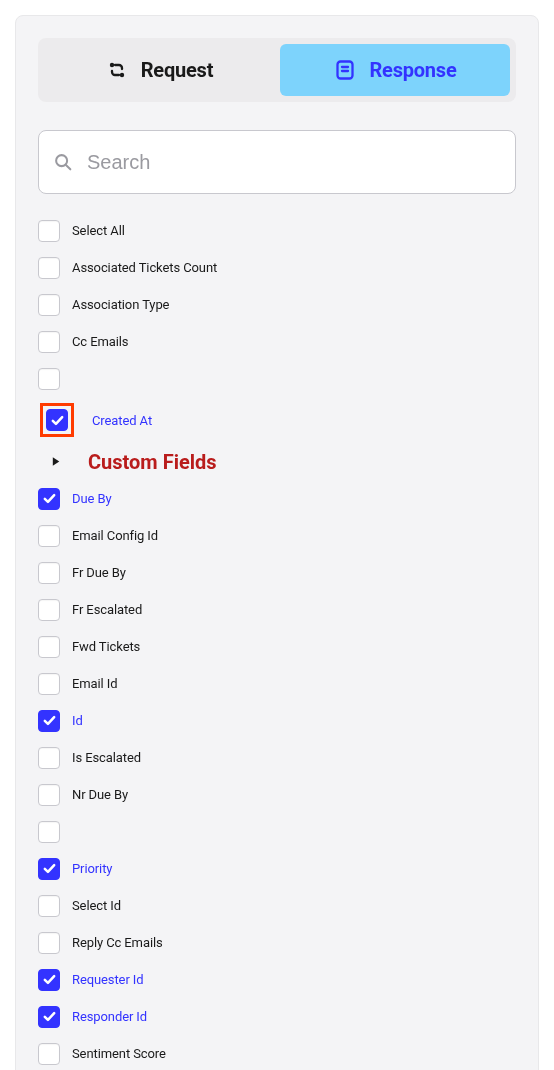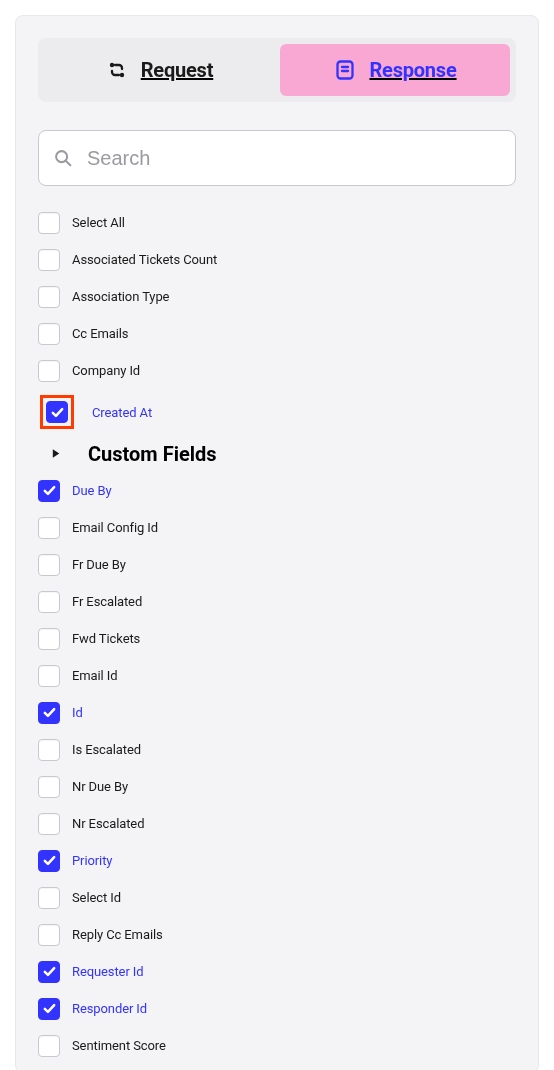--- a/index.html
+++ b/index.html
@@ -19,55 +19,54 @@
       padding: 22px 22px 8px 22px;
       border: 1px solid #e8e8ea;
     }
     .tabs {
       display: flex;
       background: #ecebed;
       border-radius: 8px;
       padding: 6px;
       gap: 6px;
       margin-bottom: 28px;
-      text-decoration: underline;
     }
     .tab {
       flex: 1;
       display: flex;
       align-items: center;
       justify-content: center;
       gap: 12px;
       padding: 14px 10px;
       border-radius: 6px;
       cursor: pointer;
       font-size: 20px;
       font-weight: 700;
       letter-spacing: -0.2px;
     }
     .tab-inactive {
       background: transparent;
       color: #1a1a1a;
     }
     .tab-active {
-      background: #f9a8d4;
+      background: #7dd3fc;
       color: #3333ff;
     }
     .tab-icon {
       display: inline-flex;
       align-items: center;
       justify-content: center;
     }
     .search-wrap {
       position: relative;
       margin-bottom: 18px;
     }
     .search-input {
       width: 100%;
-      height: 56px;
+      height: 64px;
       border: 1.5px solid #c8c8ce;
       border-radius: 8px;
       background: #fff;
       padding: 0 14px 0 48px;
       font-size: 20px;
       color: #1a1a1a;
       outline: none;
     }
     .search-input::placeholder {
       color: #9a9aa0;
@@ -140,21 +139,21 @@
       width: 22px;
       height: 22px;
       display: flex;
       align-items: center;
       justify-content: center;
       cursor: pointer;
     }
     .expander-label {
       font-size: 20px;
       font-weight: 700;
-      color: #000000;
+      color: #b91c1c;
       margin-left: 10px;
     }
   </style>
 </head>
 <body>
 
 <div class="panel">
 
   <div class="tabs">
     <div class="tab tab-inactive">
@@ -207,21 +206,20 @@
       <span class="label">Association Type</span>
     </div>
 
     <div class="item">
       <div class="checkbox checkbox-unchecked"></div>
       <span class="label">Cc Emails</span>
     </div>
 
     <div class="item">
       <div class="checkbox checkbox-unchecked"></div>
-      <span class="label">Company Id</span>
     </div>
 
     <div class="item" style="padding-left:8px;">
       <div class="highlight-box">
         <div class="checkbox checkbox-checked">
           <svg width="15" height="15" viewBox="0 0 24 24" fill="none" stroke="#fff" stroke-width="4" stroke-linecap="round" stroke-linejoin="round">
             <polyline points="4.5 12.5 9.5 17.5 19.5 6.5"></polyline>
           </svg>
         </div>
       </div>
@@ -285,21 +283,20 @@
       <span class="label">Is Escalated</span>
     </div>
 
     <div class="item">
       <div class="checkbox checkbox-unchecked"></div>
       <span class="label">Nr Due By</span>
     </div>
 
     <div class="item">
       <div class="checkbox checkbox-unchecked"></div>
-      <span class="label">Nr Escalated</span>
     </div>
 
     <div class="item">
       <div class="checkbox checkbox-checked">
         <svg width="15" height="15" viewBox="0 0 24 24" fill="none" stroke="#fff" stroke-width="4" stroke-linecap="round" stroke-linejoin="round">
           <polyline points="4.5 12.5 9.5 17.5 19.5 6.5"></polyline>
         </svg>
       </div>
       <span class="label label-checked">Priority</span>
     </div>

